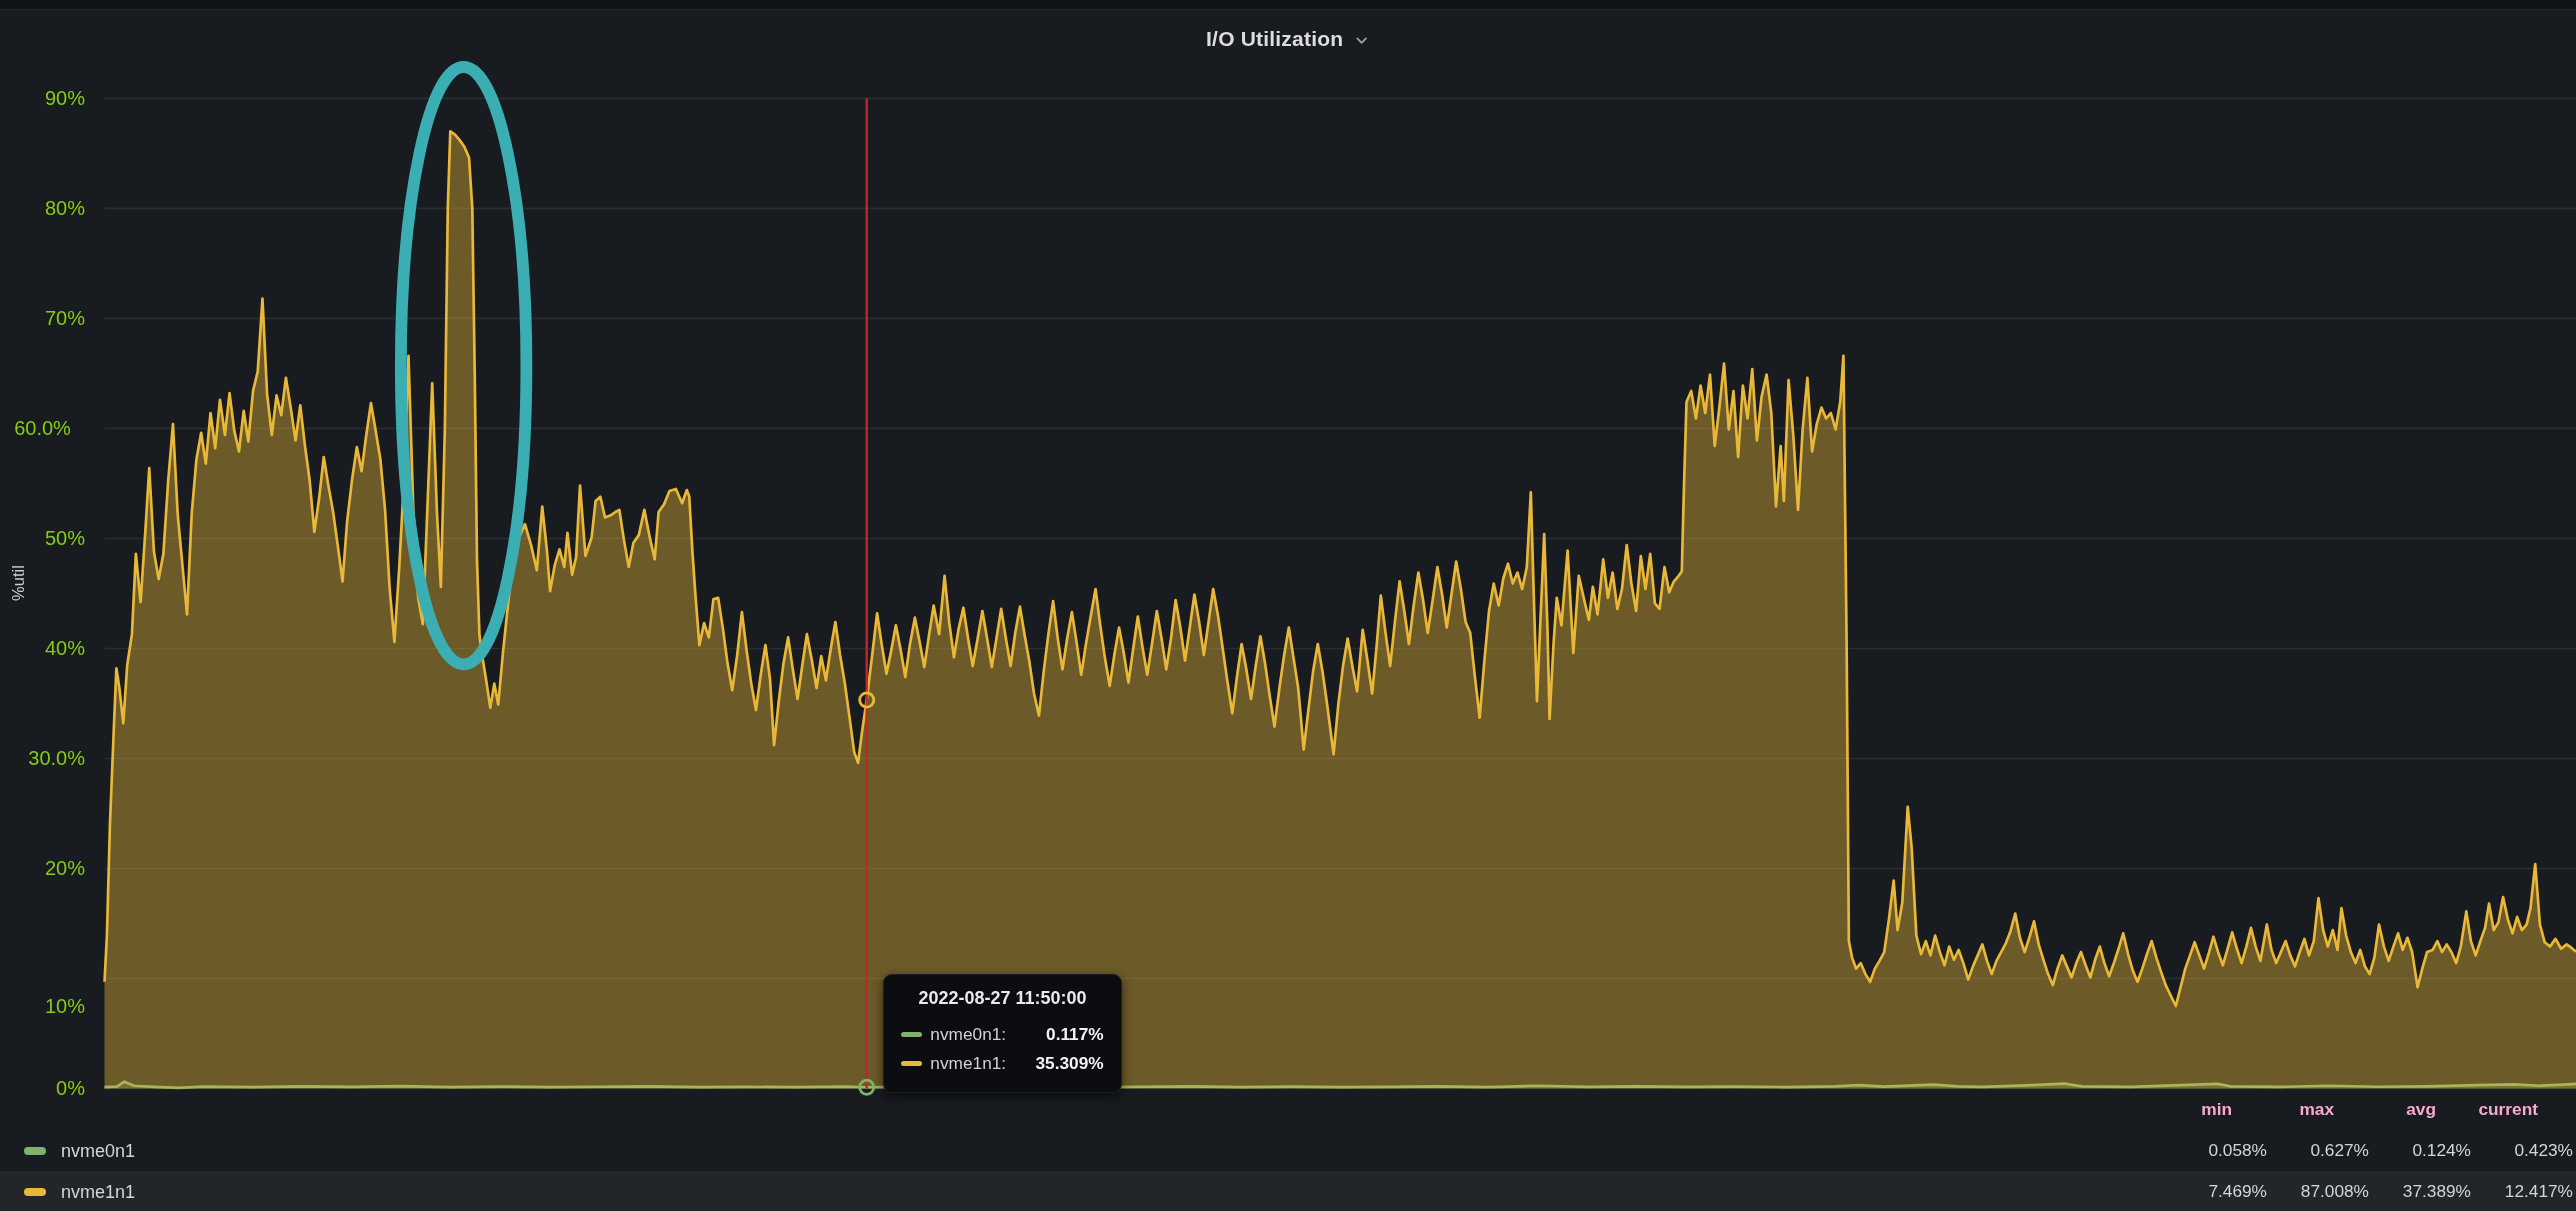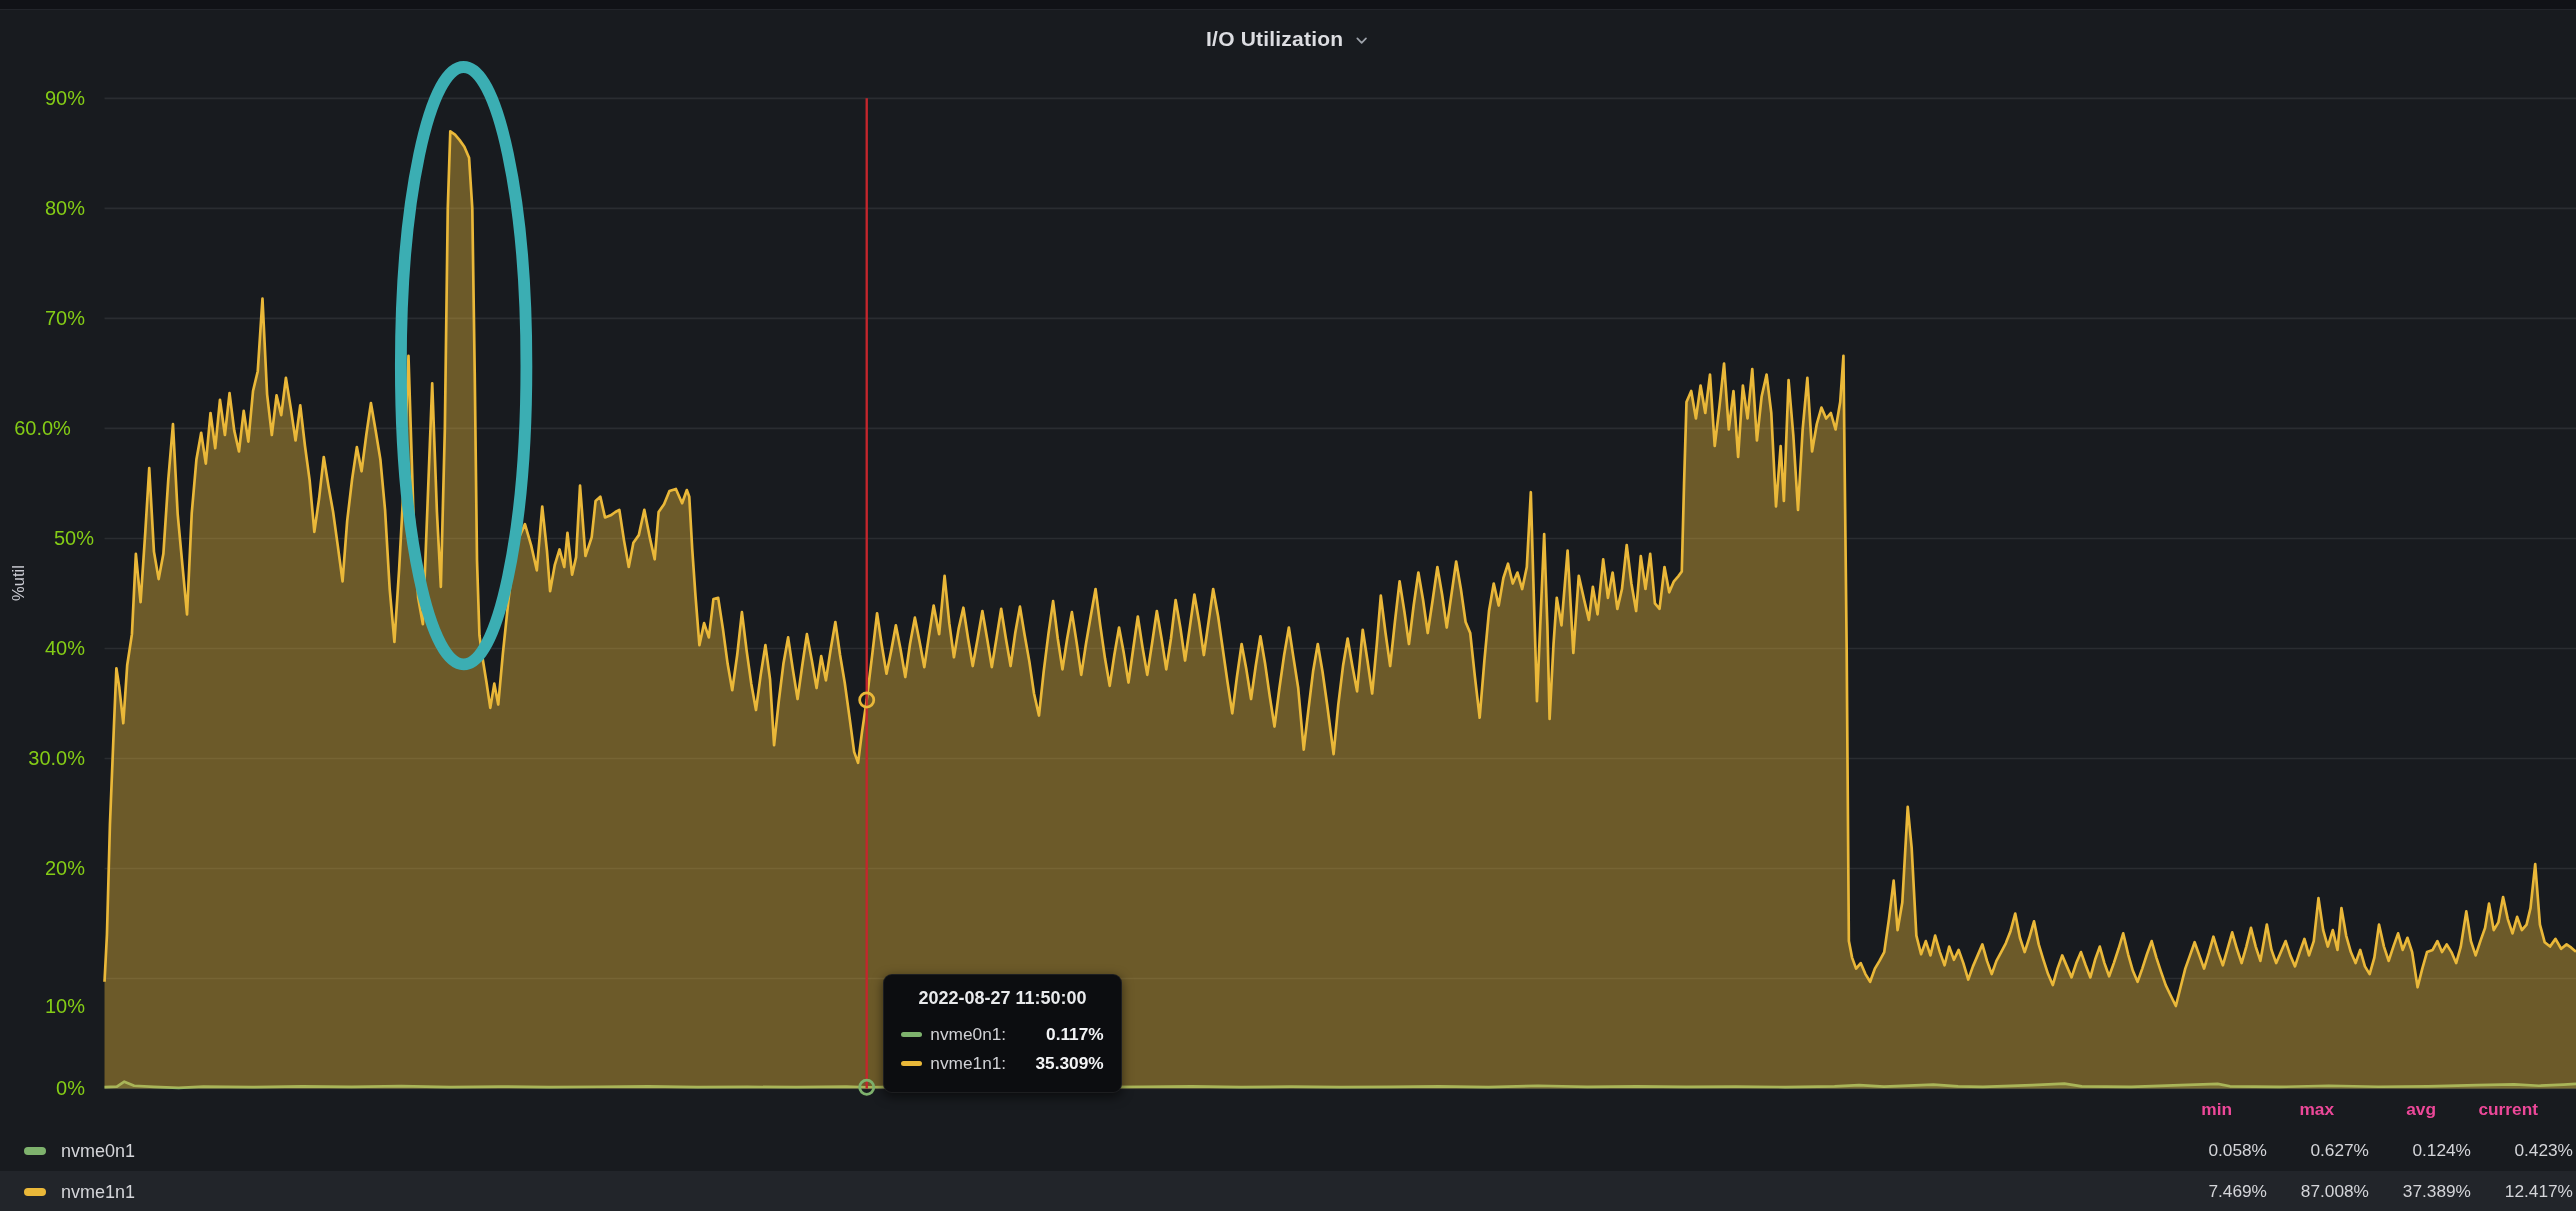--- a/index.html
+++ b/index.html
@@ -19,21 +19,21 @@
   #chart{position:absolute;top:-10.2px;left:0;}
   .tooltip{position:absolute;left:883px;top:964px;width:239px;box-sizing:border-box;
        background:#0C0D10;border:0.8px solid rgba(255,255,255,0.07);border-radius:9px;
        padding:12.6px 17.3px 14px 17.3px;box-shadow:0 3.1px 11px rgba(0,0,0,.55);}
   .tooltip-time{font-size:18px;font-weight:700;color:#E9EAEC;text-align:center;margin-bottom:11px;}
   .tooltip-row{display:flex;align-items:center;height:29px;font-size:17.3px;color:#D0D1D5;}
   .tooltip-dash{width:20.4px;height:5.5px;border-radius:3.1px;margin-right:8.6px;flex:0 0 auto;}
   .tooltip-val{margin-left:auto;font-weight:700;color:#F2F3F5;}
   .legend-header{position:absolute;top:1082px;right:26px;width:409px;height:35px;
        display:flex;align-items:center;}
-  .legend-header .stat-cell{font-weight:700;color:#ec4899;padding-right:11px;box-sizing:border-box;}
+  .legend-header .stat-cell{font-weight:700;color:#f9a8d4;padding-right:11px;box-sizing:border-box;}
   .stat-cell{width:102px;text-align:right;font-size:17.3px;flex:0 0 auto;}
   .legend-row{position:absolute;left:0;width:2576px;height:41px;cursor:pointer;padding-left:24px;}
   .legend-row.highlighted{background:rgba(201,204,213,0.06);}
   .legend-swatch{position:absolute;left:23.6px;top:50%;margin-top:-3.9px;width:22px;height:7.9px;border-radius:3.9px;}
   .legend-label{position:absolute;left:61px;top:50%;transform:translateY(-50%);
        font-size:18px;color:#D4D5D9;}
   .legend-stats{position:absolute;right:26px;top:0;height:100%;width:409px;
        display:flex;align-items:center;color:#D4D5D9;}
 </style>
 </head>
@@ -51,21 +51,21 @@
   </div>
 
   <div class="y-axis-title">%util</div>
 
   <div id="y-ticks">
       <div class="y-tick" style="top: 1078px;">0%</div>
       <div class="y-tick" style="top: 996px;">10%</div>
       <div class="y-tick" style="top: 858px;">20%</div>
       <div class="y-tick" style="top: 748px;">30.0%</div>
       <div class="y-tick" style="top: 638px;">40%</div>
-      <div class="y-tick" style="top: 528px; margin-left: 9px;">50%</div>
+      <div class="y-tick" style="top: 528px;">50%</div>
       <div class="y-tick" style="top: 418px; text-align: center;">60.0%</div>
       <div class="y-tick" style="top: 308px;">70%</div>
       <div class="y-tick" style="top: 198px;">80%</div>
       <div class="y-tick" style="top: 88px;">90%</div>
     </div>
 
   <svg id="chart" width="2576" height="1212" viewBox="0 0 3278 1542">
     <g id="gridlines">
         <line x1="133" x2="3278" y1="1385" y2="1385" stroke="rgba(204,206,220,0.10)" stroke-width="2"></line>
         <line x1="133" x2="3278" y1="1245" y2="1245" stroke="rgba(204,206,220,0.10)" stroke-width="2"></line>

